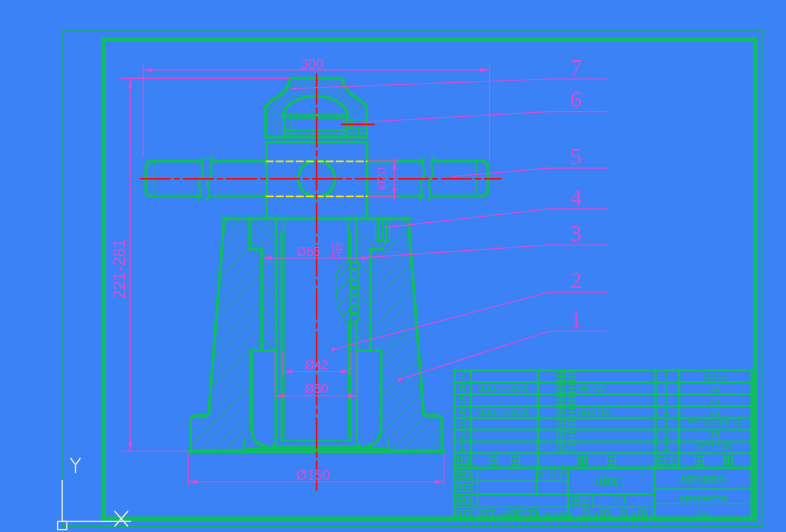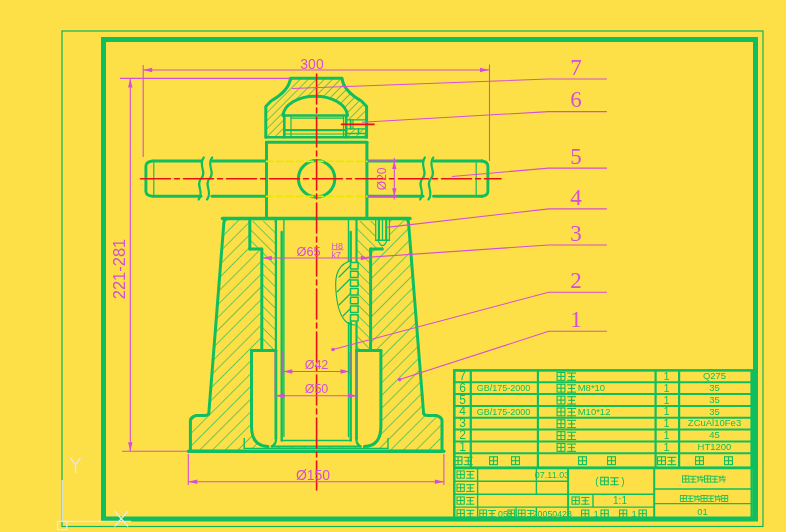--- a/index.html
+++ b/index.html
@@ -1,16 +1,16 @@
 <!DOCTYPE html>
 <html><head>
 <meta charset="utf-8">
 <style>
 html,body{margin:0;padding:0;background:#000;}
-#page{position:relative;width:786px;height:532px;background:#fde047;overflow:hidden;}
+#page{position:relative;width:786px;height:532px;background:#3b82f6;overflow:hidden;}
 svg{position:absolute;top:0;left:0;}
 </style>
 </head>
 <body>
 <div id="page">
 <svg width="786" height="532" viewBox="0 0 786 532" font-family="Liberation Sans, sans-serif">
 <defs>
 <pattern id="hatchF" width="9" height="9" patternUnits="userSpaceOnUse" patternTransform="rotate(-45)">
 <line x1="0" y1="0" x2="9" y2="0" stroke="#0eba5f" stroke-width="1.25"></line>
 </pattern>

